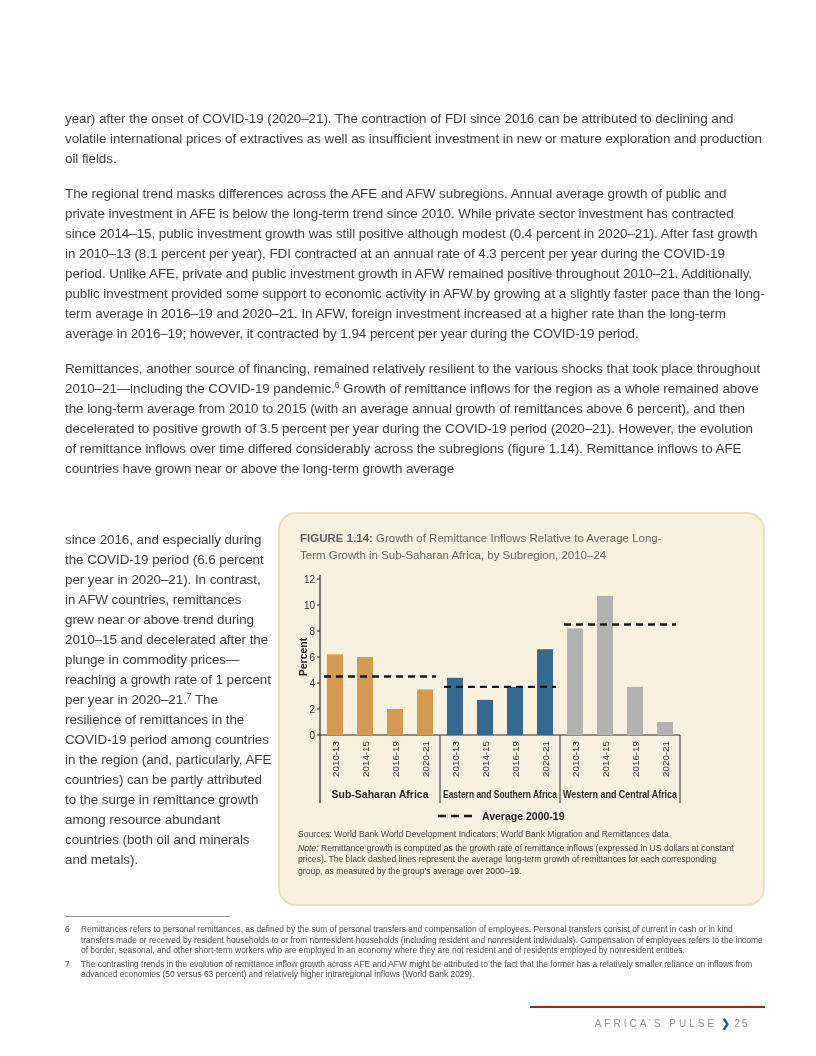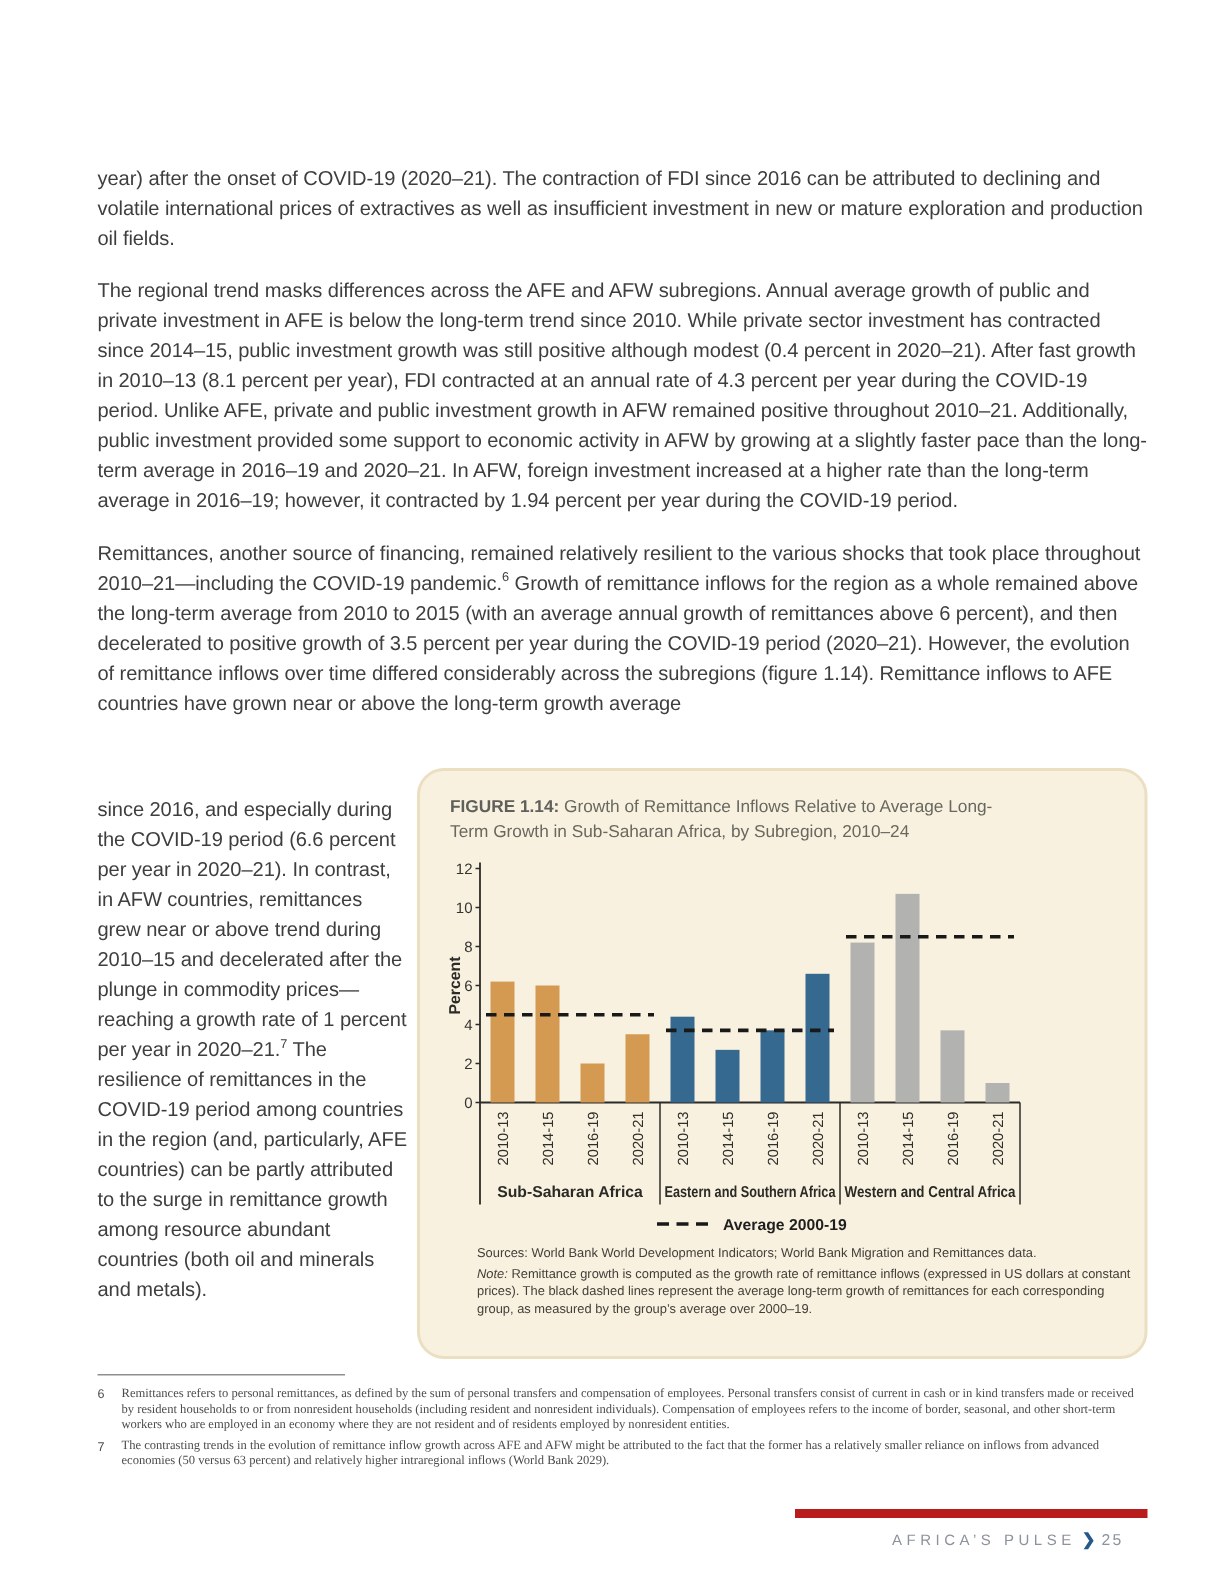--- a/index.html
+++ b/index.html
@@ -32,35 +32,35 @@
     position: relative;
   }
   .fig-title { width: 374px; font-size: 11.5px; line-height: 16.5px; color: #68685f; margin-left: 6px; margin-top: 2px; }
   .fig-title b { color: #60605a; }
   .fig-side-note {
     position: absolute; top: 15px; right: 7px; width: 88px;
     font-weight: bold; font-size: 9.5px; line-height: 14.5px;
     letter-spacing: -0.25px; color: #2b2823;
   }
   .fig-chart { margin-top: 8px; margin-left: 0; }
-  .fig-sources { margin-left: 24px; margin-top: 2px; width: 445px; font-size: 8.6px; line-height: 11.2px; color: #43403a; }
+  .fig-sources { margin-left: 4px; margin-top: 2px; width: 445px; font-size: 8.6px; line-height: 11.2px; color: #43403a; }
   .fig-sources .src-line { margin-bottom: 3px; }
   .fig-sources i { }
 
   
   .fn-rule { width: 165px; border-top: 1px solid #8f8f8f; margin: 10px 0 7px 0; }
   .footnotes { font-size: 8.4px; line-height: 10.6px; color: #4c4c4c; }
   .fn { display: flex; margin-bottom: 3px; }
   .fn-num { flex: 0 0 9px; margin-right: 7px; }
-  .fn-text { flex: 1; font-family: Liberation Serif, serif; }
+  .fn-text { flex: 1; }
 
   
   .footer {
     position: absolute; top: 1006px; right: 51px; width: 235px;
-    border-top: 6px solid #b91c1c; padding-top: 5px; padding-right: 16px;
+    border-top: 2px solid #b91c1c; padding-top: 5px; padding-right: 16px;
     text-align: right; white-space: nowrap;
   }
   .footer .footer-title { font-size: 10px; letter-spacing: 3px; color: #8d929c; }
   .footer .footer-arrow { font-size: 11px; font-weight: bold; color: #27588a; padding: 0 4px; }
   .footer .footer-page { font-size: 10.5px; letter-spacing: 1.5px; color: #8d929c; }
 
   svg text { font-family: "Liberation Sans", sans-serif; }
 </style>
 </head>
 <body>

